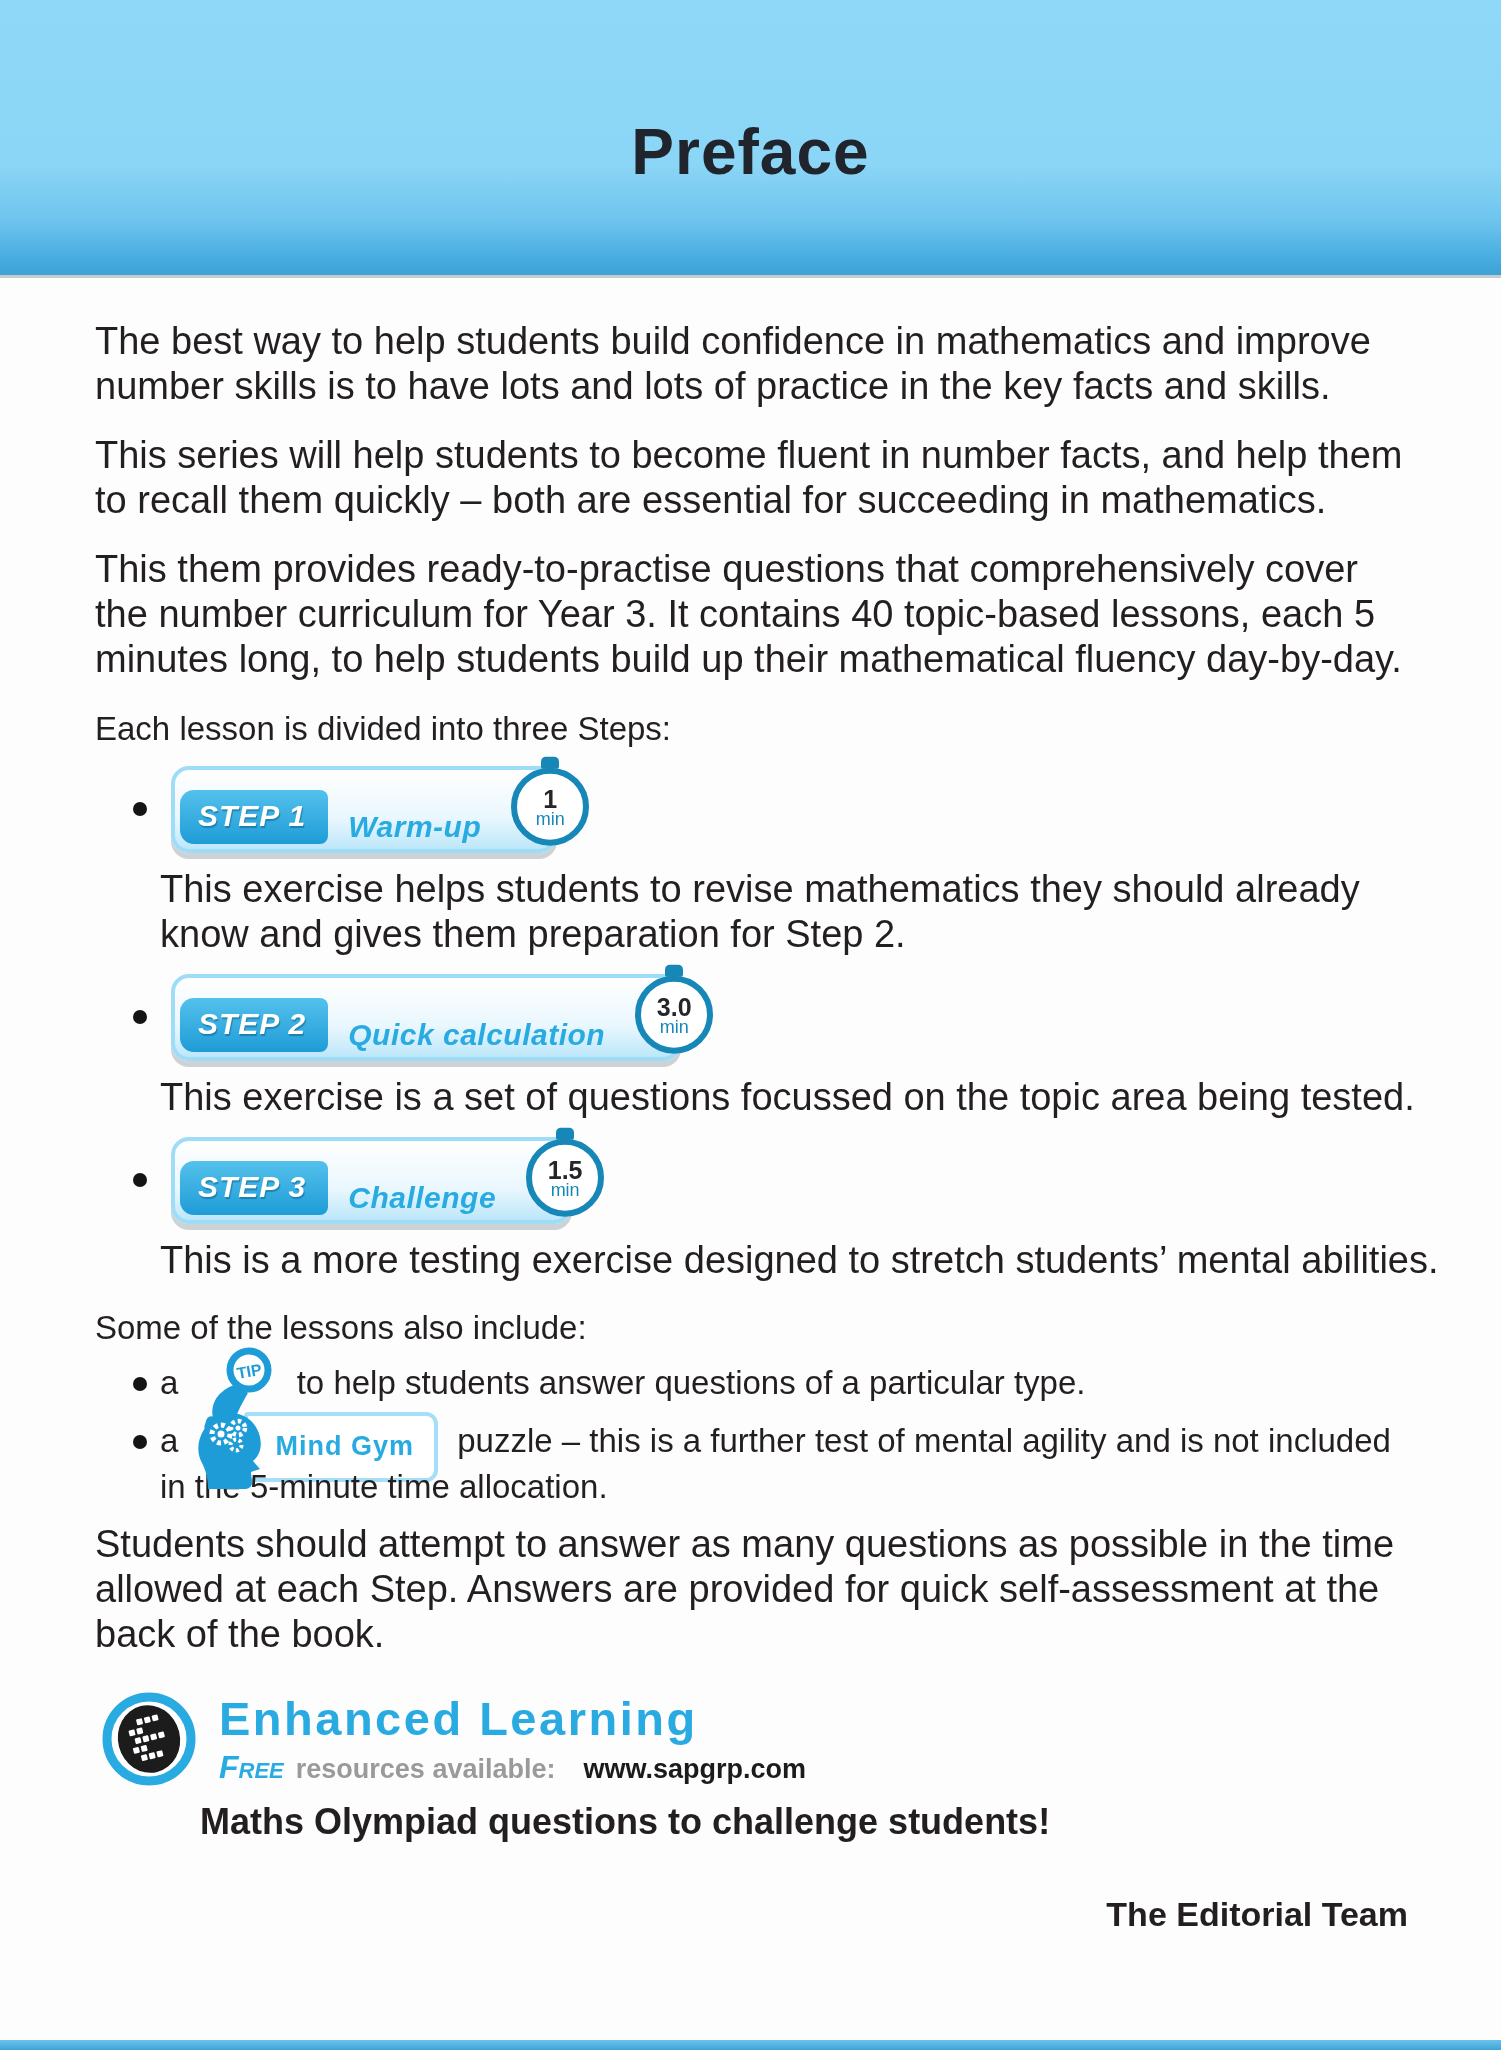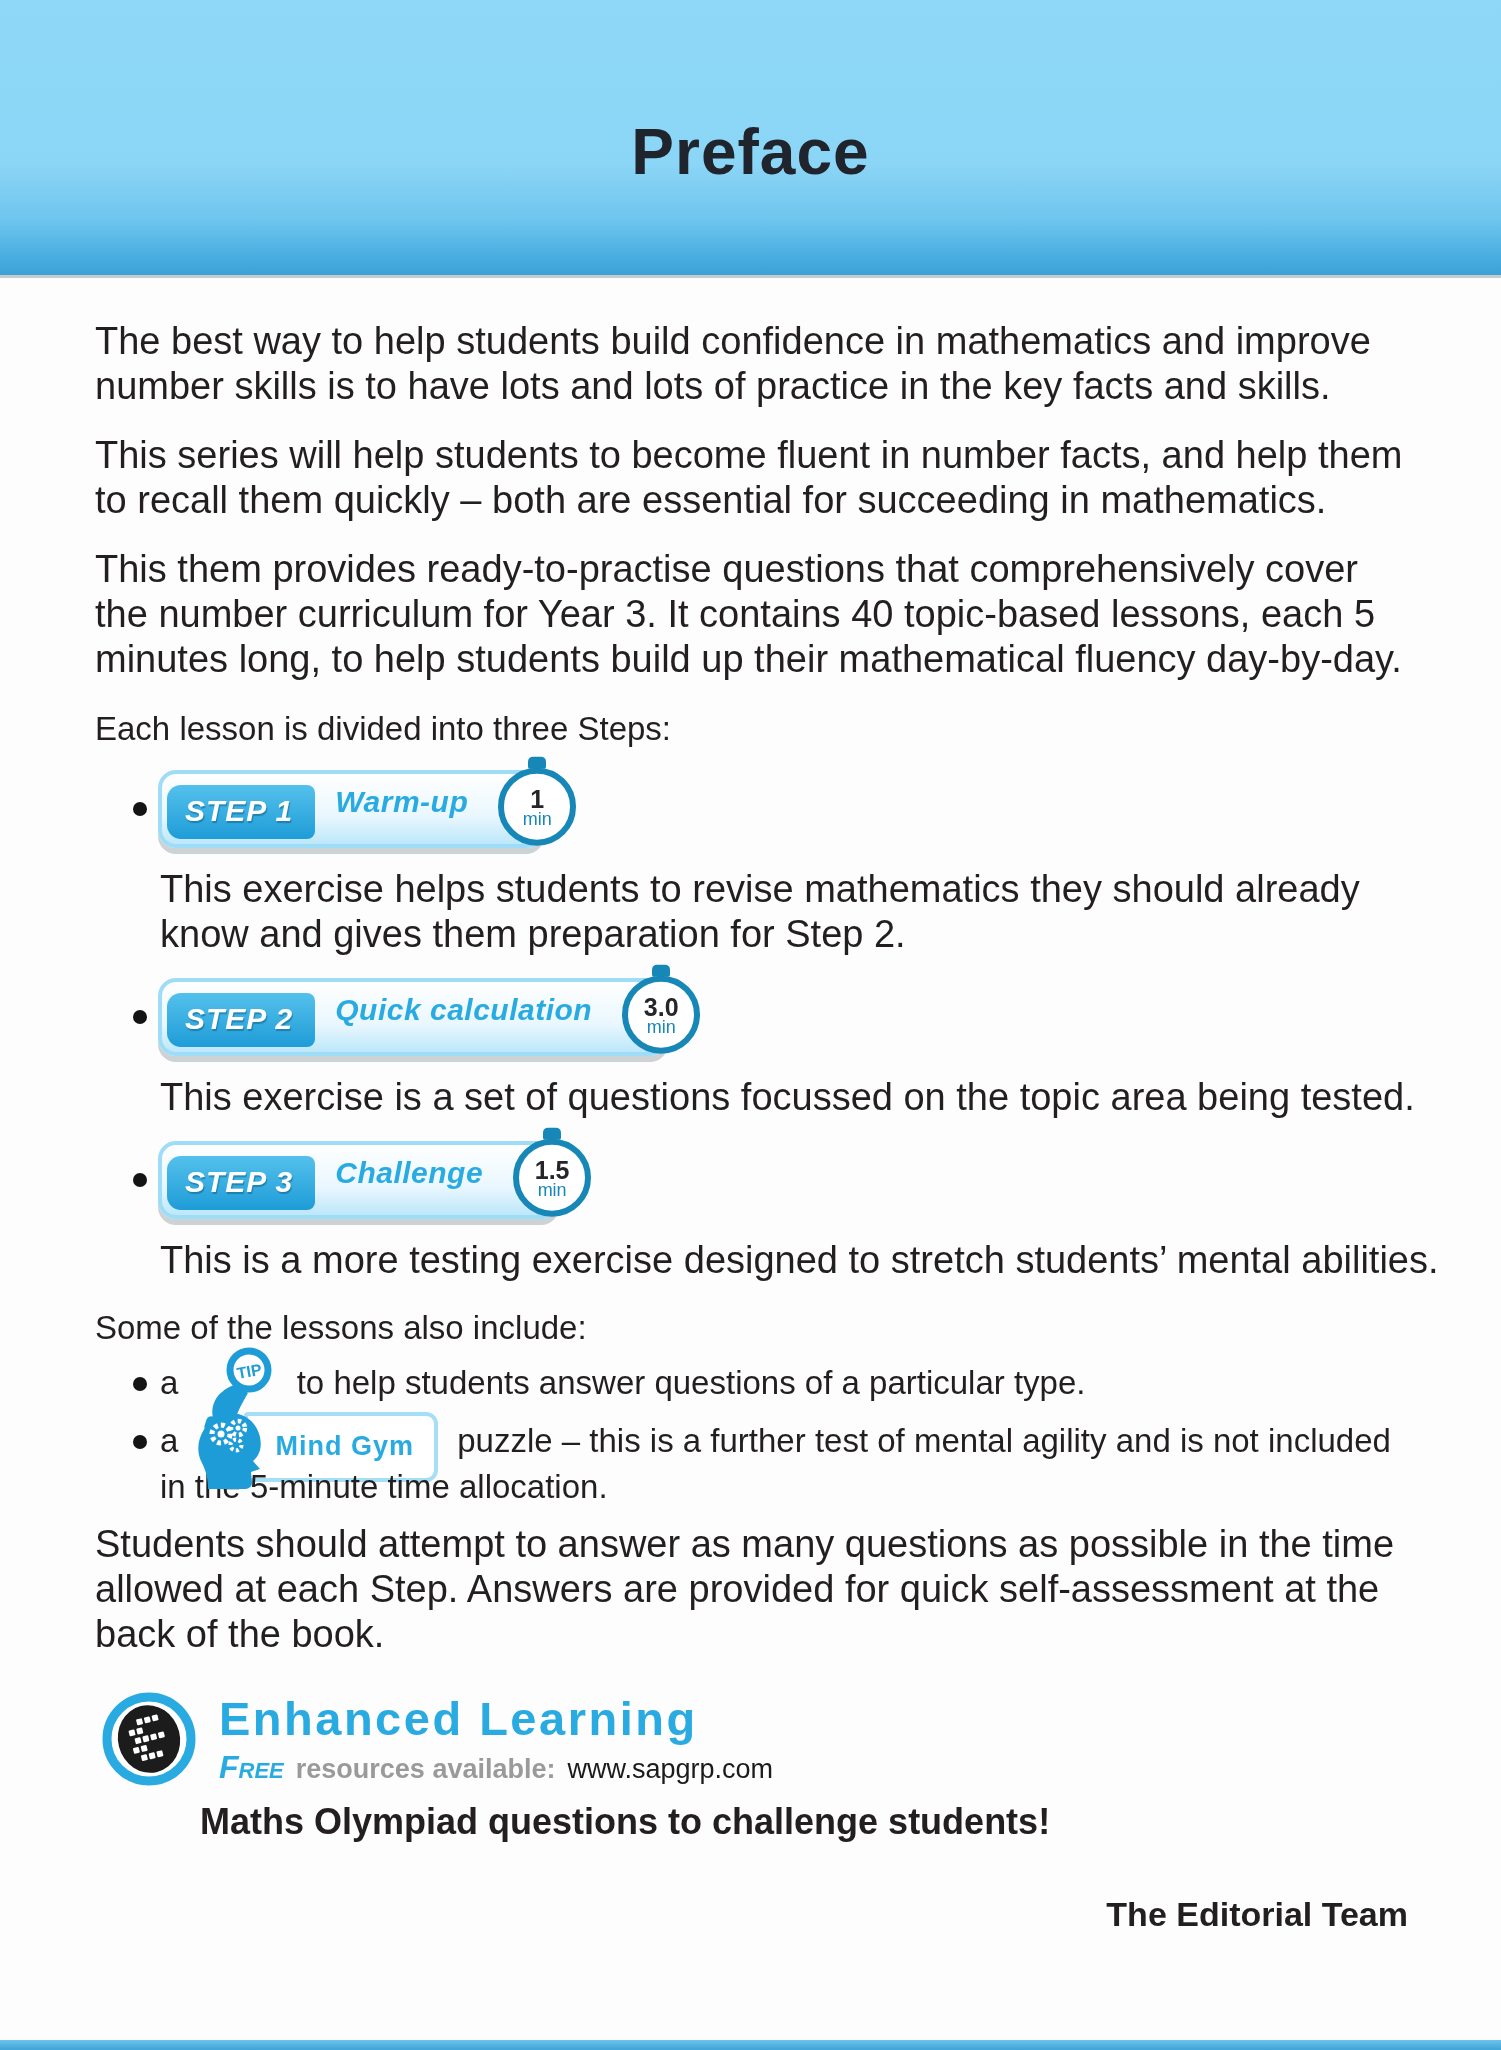--- a/index.html
+++ b/index.html
@@ -23,22 +23,22 @@
   .pline { white-space:nowrap; }
   .pline.fill { text-align:justify; text-align-last:justify; white-space:normal; }
   .single { font-size:33px; line-height:45px; margin:0 0 14px 0; }
   .desc { margin-left:65px; margin-bottom:16px; }
   .desc.tight { margin-bottom:22px; }
 
   
   .step-row { display:flex; align-items:center; margin:4px 0 14px 38px; height:88px; }
   .dot { width:14px; height:14px; border-radius:50%; background:#141414; flex:none; }
   .badge {
-    position:relative; display:inline-flex; align-items:flex-start;
-    margin-left:11px; padding:11px 64px 5px 5px;
+    position:relative; display:inline-flex; align-items:flex-end;
+    margin-left:24px; padding:20px 64px 5px 5px;
     background:linear-gradient(180deg,#FFFFFF 0%,#EAF7FE 60%,#BCE7FA 100%);
     border:4px solid #9EDCF7; border-radius:18px;
     box-shadow:0 6px 0 rgba(110,125,135,.33);
   }
   .chip {
     background:linear-gradient(180deg,#54C1EC 0%,#1E9CD7 100%);
     color:#fff; font-weight:bold; font-style:italic; font-size:30px;
     padding:9px 22px 11px 18px; border-radius:14px 8px 8px 14px; letter-spacing:1px;
     text-shadow:1px 2px 1px rgba(0,70,105,.4); flex:none;
   }
@@ -72,21 +72,21 @@
   }
   .li-line2 { display:block; }
 
   
   .el-block { display:flex; align-items:flex-start; margin:34px 0 0 6px; }
   .el-text { margin-left:22px; padding-top:2px; }
   .el-title { color:#29ABE2; font-weight:bold; font-size:47px; letter-spacing:2.5px; line-height:52px; }
   .el-sub { display:flex; align-items:baseline; gap:12px; margin-top:4px; font-size:27px; }
   .el-free { color:#29ABE2; font-variant:small-caps; font-style:italic; font-weight:bold; font-size:32px; }
   .el-res { color:#9A9A9A; font-weight:bold; }
-  .el-url { color:#1B1B1B; font-weight:normal; }
+  .el-url { color:#1B1B1B; font-weight:bold;margin-left:16px; }
   .olympiad { margin:14px 0 0 105px; font-size:36px;font-weight:bold; }
   .signature { margin:52px 0 0 0; text-align:right; font-weight:bold; font-size:34px; }
 
   
   .footer-bar {
     position:absolute; left:0; right:0; bottom:0; height:10px;
     background:linear-gradient(180deg,#6CC3EC 0%,#3FA3D6 100%);
   }
 </style>
 </head>

